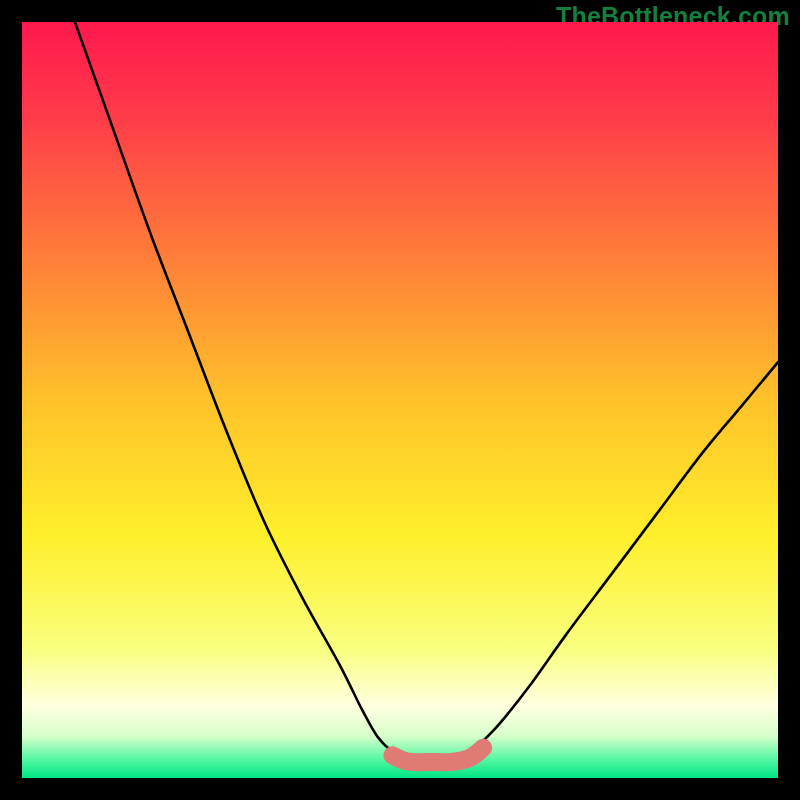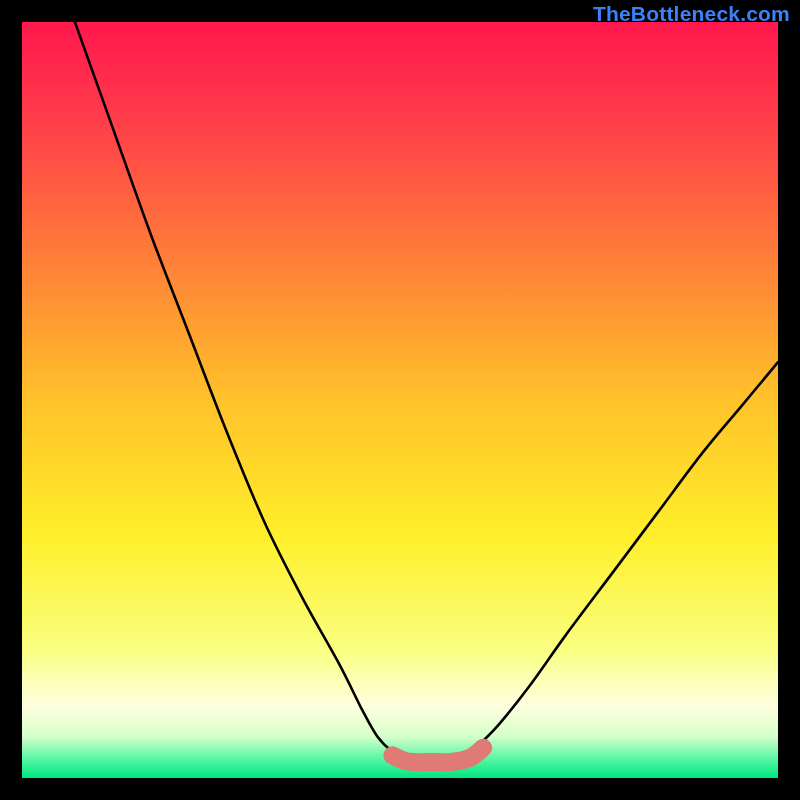--- a/index.html
+++ b/index.html
@@ -29,23 +29,23 @@
   svg {
     display: block;
     width: 100%;
     height: 100%;
   }
   .watermark {
     position: absolute;
     top: 2px;
     right: 10px;
     font-family: Arial, Helvetica, sans-serif;
-    font-size: 21px;
+    font-size: 25px;
     font-weight: 600;
-    color: #3b82f6;
+    color: #15803d;
     letter-spacing: 0.2px;
     user-select: none;
   }
 </style>
 </head>
 <body>
 
 <div class="frame">
 
   <div class="watermark">TheBottleneck.com</div>

